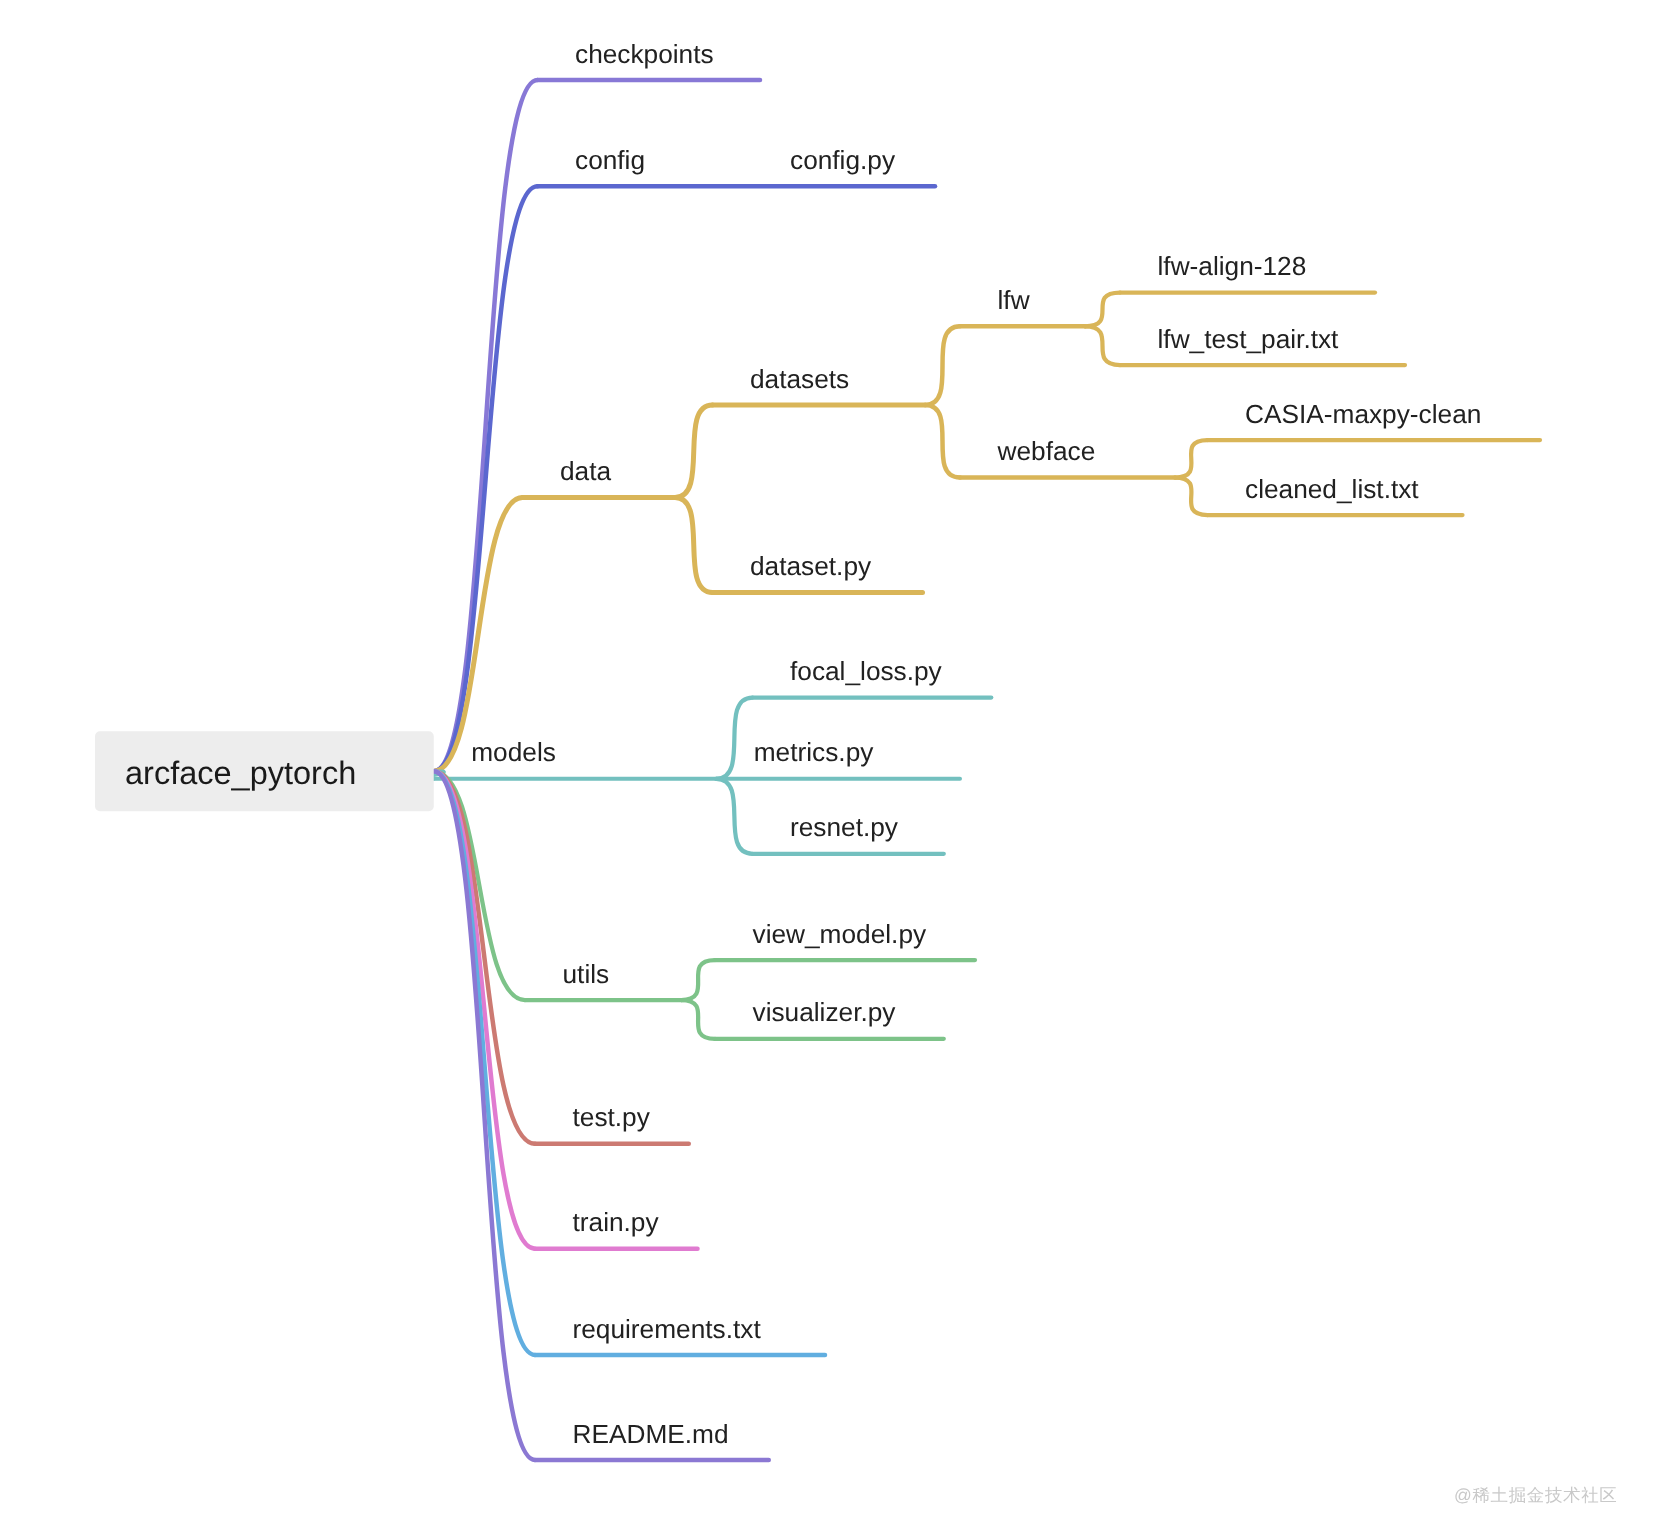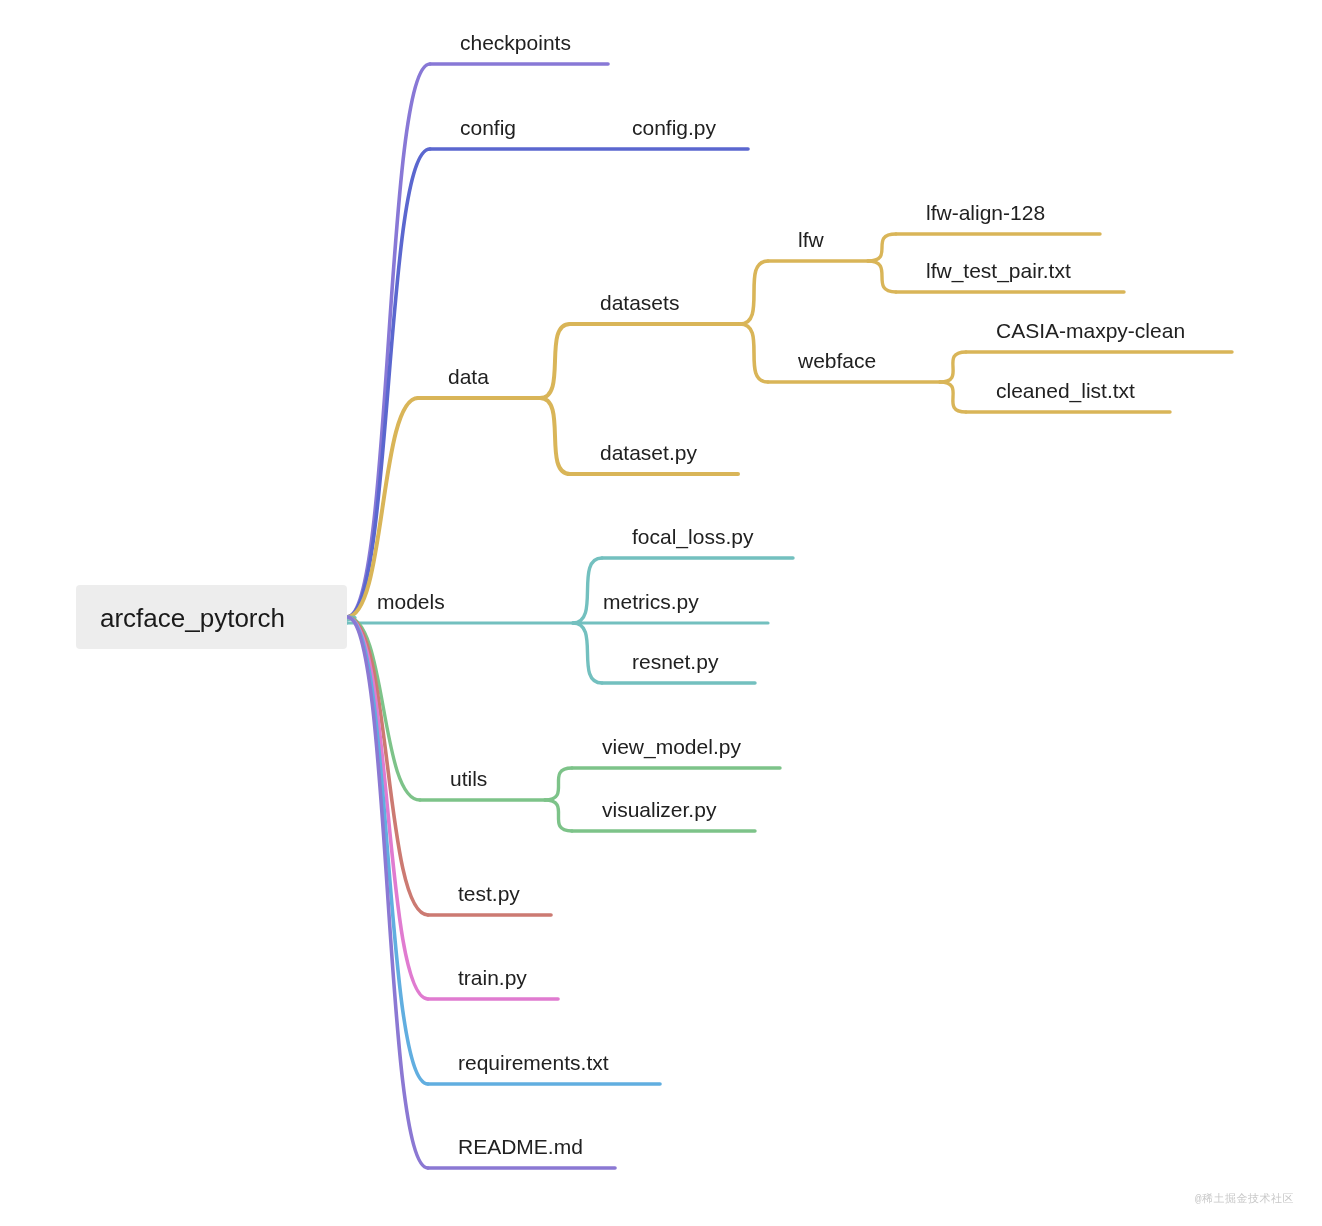--- a/index.html
+++ b/index.html
@@ -39,22 +39,22 @@
   }
   .root-label {
     font-family: "Liberation Sans", "DejaVu Sans", sans-serif;
     font-size: 26px;
     fill: #1a1a1a;
   }
   .watermark {
     position: absolute;
     right: 28px;
     bottom: 20px;
-    font-family: Liberation Mono, monospace;
-    font-size: 11px;
+    font-family: Liberation Sans, sans-serif;
+    font-size: 14px;
     color: #c9c9c9;
     letter-spacing: 0.5px;
     user-select: none;
   }
 </style>
 </head>
 <body>
 
 <svg id="canvas" viewBox="0 0 1322 1226" xmlns="http://www.w3.org/2000/svg">
 

